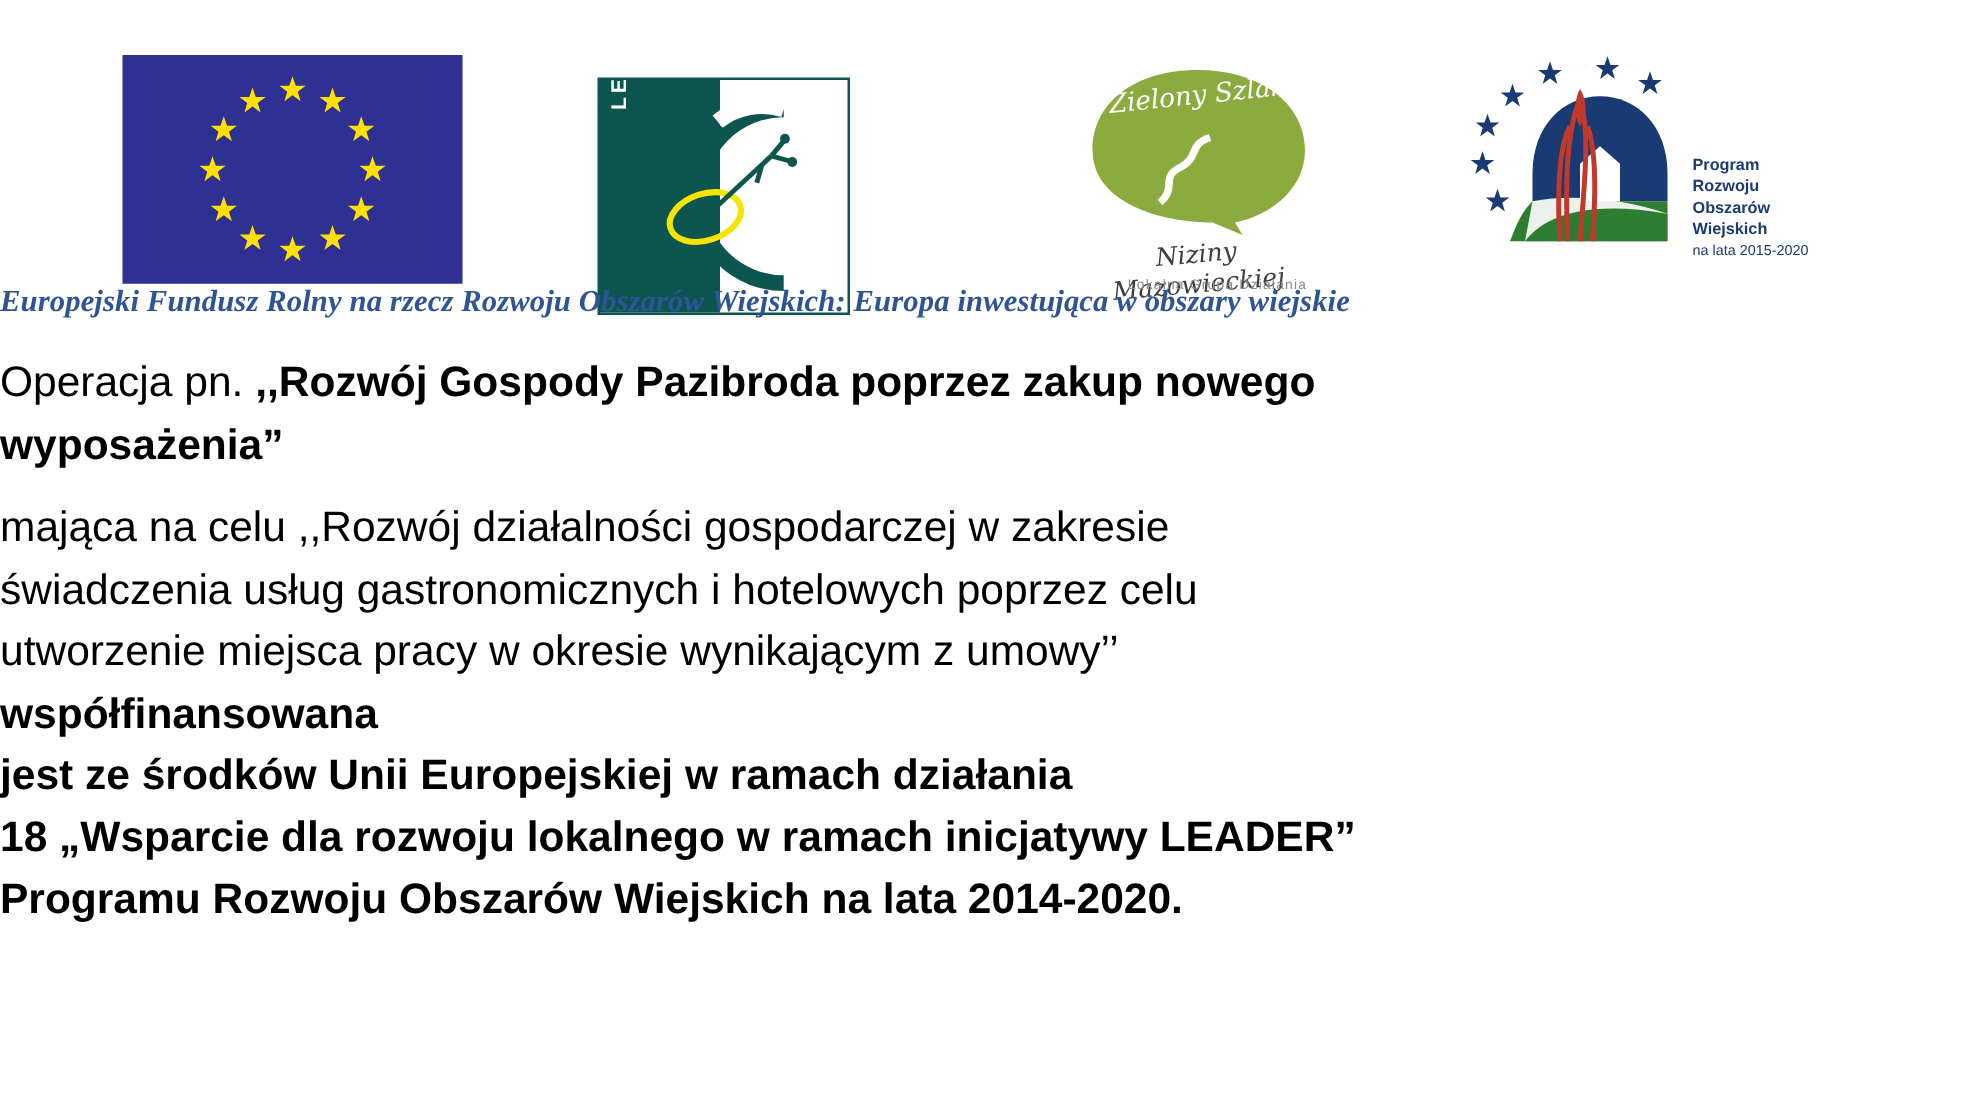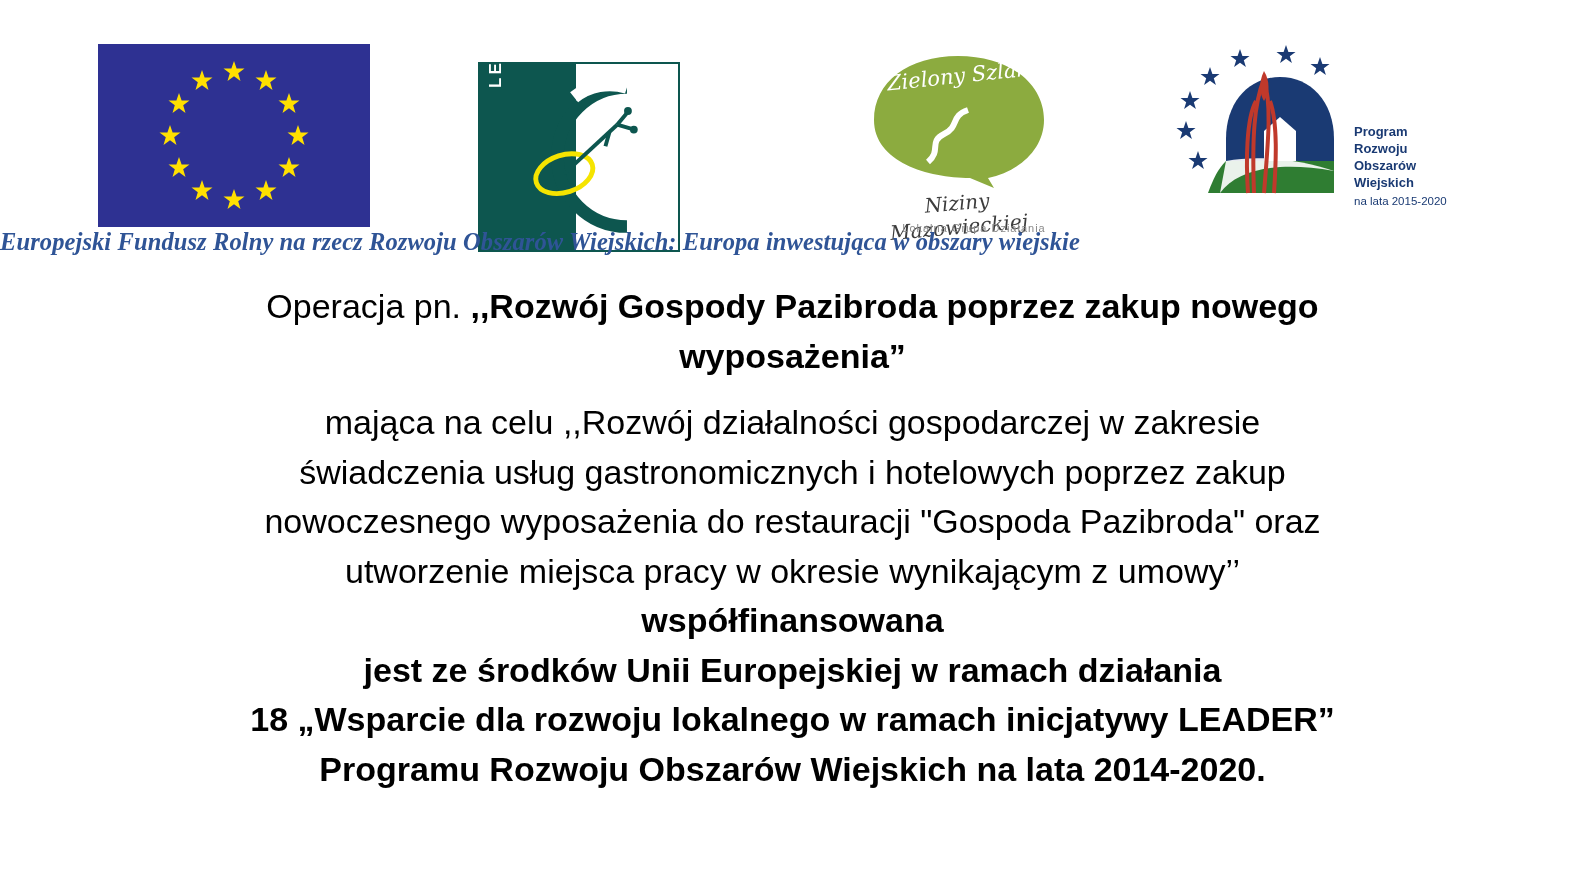--- a/index.html
+++ b/index.html
@@ -192,21 +192,21 @@
     color: #2f5496;
     letter-spacing: 0.1px;
   }
 
   
   .content {
     position: absolute;
     left: 0;
     top: 282px;
     width: 1585px;
-    text-align: center;
+    text-align: left;
   }
   .line {
     font-size: 34px;
     line-height: 49.5px;
     color: #000000;
     white-space: nowrap;
   }
   .bold {
     font-weight: bold;
   }
@@ -346,22 +346,21 @@
   <div class="tagline">Europejski Fundusz Rolny na rzecz Rozwoju Obszarów Wiejskich: Europa inwestująca w obszary wiejskie</div>
 
   <div class="content">
 
     <div class="line blk1">
       <span class="reg">Operacja pn. </span><span class="bold">,,Rozwój Gospody Pazibroda poprzez zakup nowego</span>
     </div>
     <div class="line bold">wyposażenia”</div>
 
     <div class="line reg blk2">mająca na celu ,,Rozwój działalności gospodarczej  w zakresie</div>
-    <div class="line reg">świadczenia usług gastronomicznych i hotelowych poprzez zakup</div>
-    <div class="line reg">nowoczesnego wyposażenia do restauracji "Gospoda Pazibroda"  oraz</div>
+    <div class="line reg">świadczenia usług gastronomicznych i hotelowych poprzez celu</div>
     <div class="line reg">utworzenie miejsca pracy w okresie wynikającym z umowy’’</div>
 
     <div class="line bold blk3">współfinansowana</div>
     <div class="line bold">jest ze środków Unii Europejskiej w ramach działania</div>
     <div class="line bold">18 „Wsparcie dla rozwoju lokalnego w ramach inicjatywy LEADER”</div>
     <div class="line bold">Programu Rozwoju Obszarów Wiejskich na lata 2014-2020.</div>
   </div>
 </div>
 
 </body></html>

